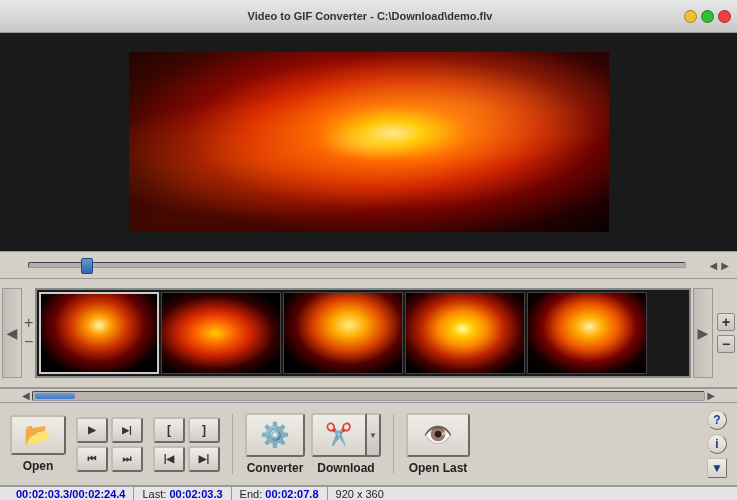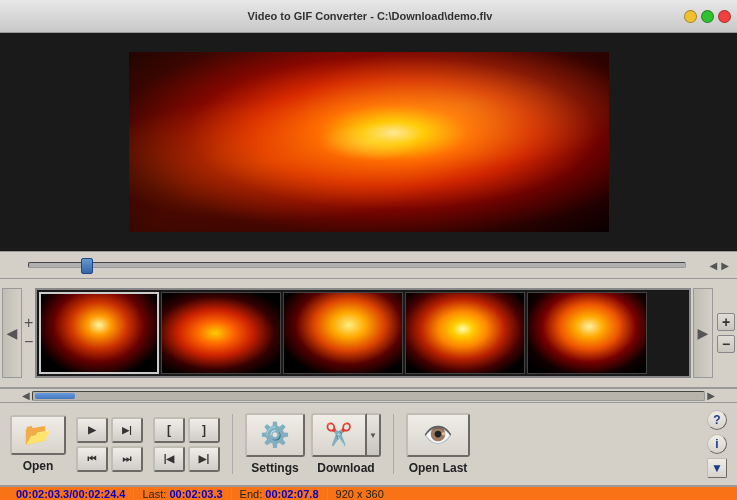--- a/index.html
+++ b/index.html
@@ -454,21 +454,21 @@
       display: flex;
       align-items: center;
       justify-content: center;
       cursor: pointer;
       font-size: 12px;
       font-weight: bold;
       color: #1a3a8a;
     }
 
     .status-bar {
-      background: #f97316;
+      background: #e5e5e5;
       height: 16px;
       display: flex;
       align-items: center;
       padding: 0 8px;
       border-top: 2px solid #999;
       gap: 0;
     }
 
     .status-segment {
       padding: 0 8px;
@@ -603,21 +603,21 @@
       </div>
     </div>
   </div>
 
   <div class="separator"></div>
 
   <div class="action-btn">
     <div class="action-icon-area">
       <span class="settings-icon">⚙️</span>
     </div>
-    <div class="btn-label">Settings</div>
+    <div class="btn-label">Converter</div>
   </div>
 
   <div class="convert-area">
     <div class="convert-btn-row">
       <div class="convert-main">
         <span style="font-size:22px;">✂️</span>
       </div>
       <div class="convert-dropdown">▼</div>
     </div>
     <div class="btn-label">Download</div>

